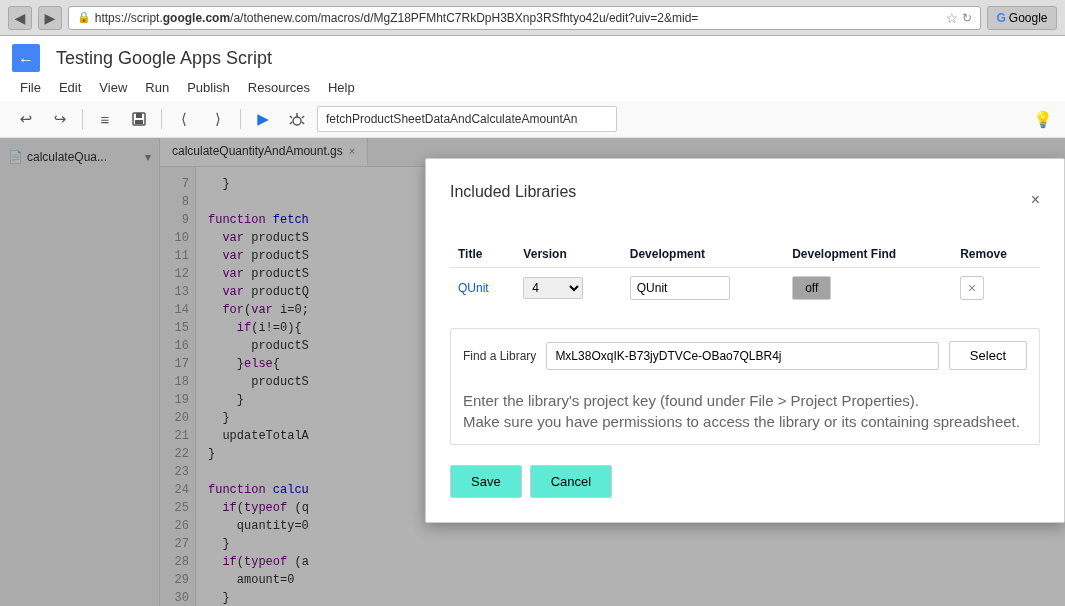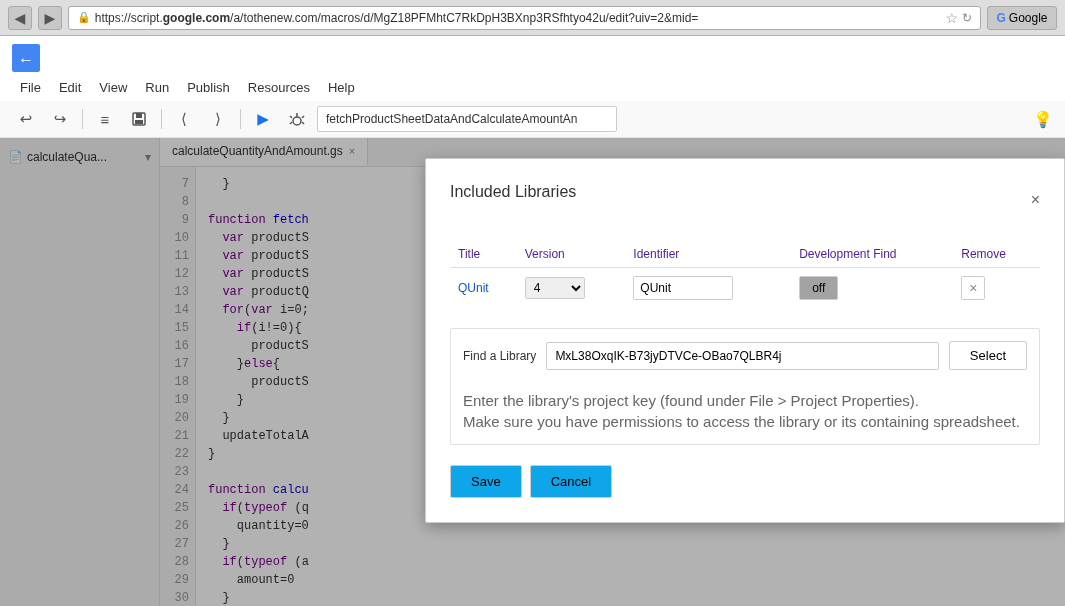--- a/index.html
+++ b/index.html
@@ -247,23 +247,23 @@
       border: none;
       margin-top: -4px;
     }
     .library-table {
       width: 100%;
       border-collapse: collapse;
       margin-bottom: 20px;
     }
     .library-table th {
       text-align: left;
-      font-weight: normal;
-      font-size: 12px;
-      color: #4c1d95;
+      font-weight: bold;
+      font-size: 12px;
+      color: #0f172a;
       padding: 6px 8px;
       border-bottom: 1px solid #e0e0e0;
     }
     .library-table td {
       padding: 8px 8px;
       vertical-align: middle;
       font-size: 12px;
     }
     .qunit-link { color: #1155cc; text-decoration: none; cursor: pointer; }
     .version-select {
@@ -340,21 +340,21 @@
     .dialog-buttons {
       display: flex;
       gap: 8px;
     }
     .btn-save, .btn-cancel {
       border: 1px solid #ccc;
       border-radius: 2px;
       padding: 8px 20px;
       font-size: 13px;
       cursor: pointer;
-      background: #0ea5e9;
+      background: #5eead4;
     }
   </style>
 </head>
 <body>
 
 <div class="browser-bar">
   <button class="nav-btn">◀</button>
   <button class="nav-btn">▶</button>
   <div class="address-bar">
     <span class="lock-icon">🔒</span>
@@ -369,20 +369,21 @@
     <span>Google</span>
   </div>
 </div>
 
 <div class="app-container">
 
   <div class="title-bar">
     <div class="back-arrow">
       <span>←</span>
     </div>
+    <span class="app-title">Testing Google Apps Script</span>
   </div>
 
   <div class="menu-bar">
     <span class="menu-item">File</span>
     <span class="menu-item">Edit</span>
     <span class="menu-item">View</span>
     <span class="menu-item">Run</span>
     <span class="menu-item">Publish</span>
     <span class="menu-item">Resources</span>
     <span class="menu-item">Help</span>
@@ -503,21 +504,21 @@
         <div style="display:flex; justify-content:space-between; align-items:center; margin-bottom:20px;">
           <span class="dialog-title">Included Libraries</span>
           <button class="dialog-close">×</button>
         </div>
 
         <table class="library-table">
           <thead>
             <tr>
               <th>Title</th>
               <th>Version</th>
-              <th>Identifier</th>
+              <th>Development</th>
               <th>Development Find</th>
               <th>Remove</th>
             </tr>
           </thead>
           <tbody>
             <tr>
               <td>
                 <a class="qunit-link">QUnit</a>
               </td>
               <td>

